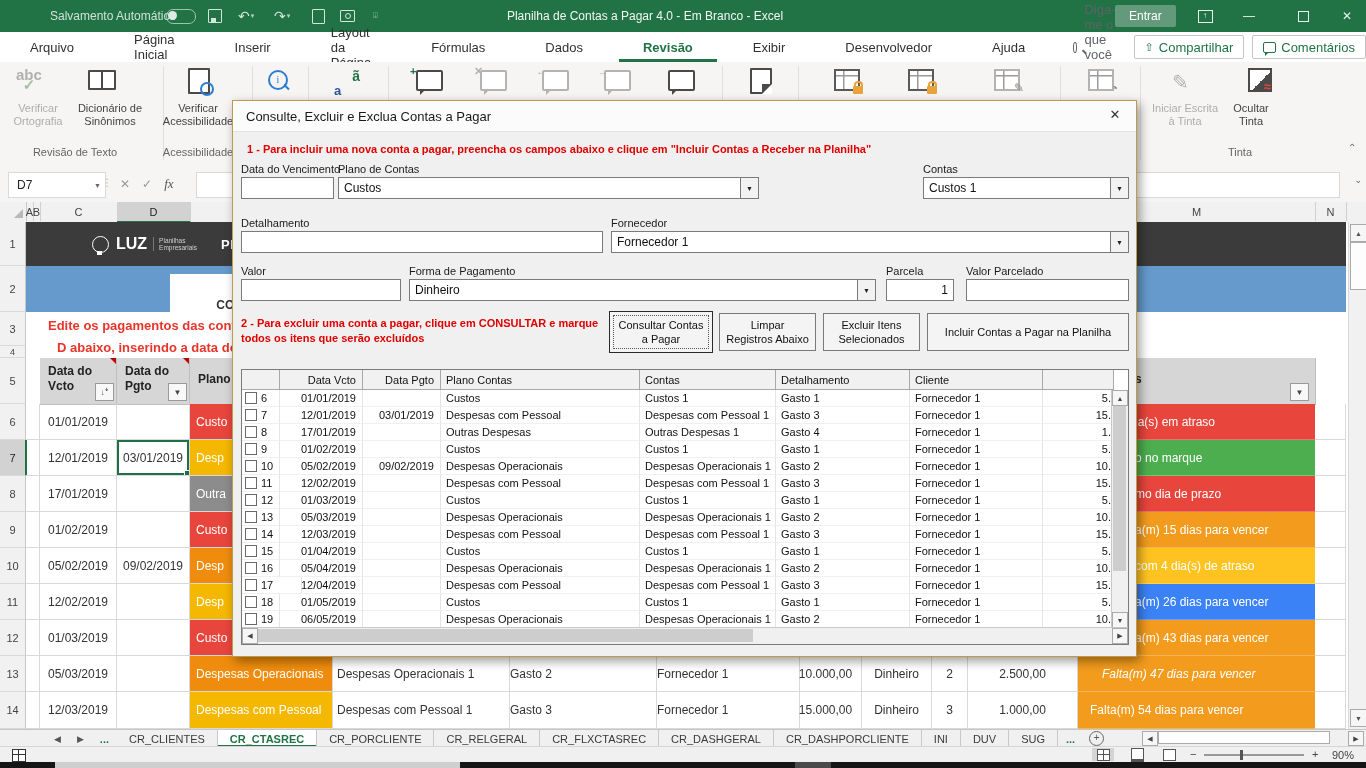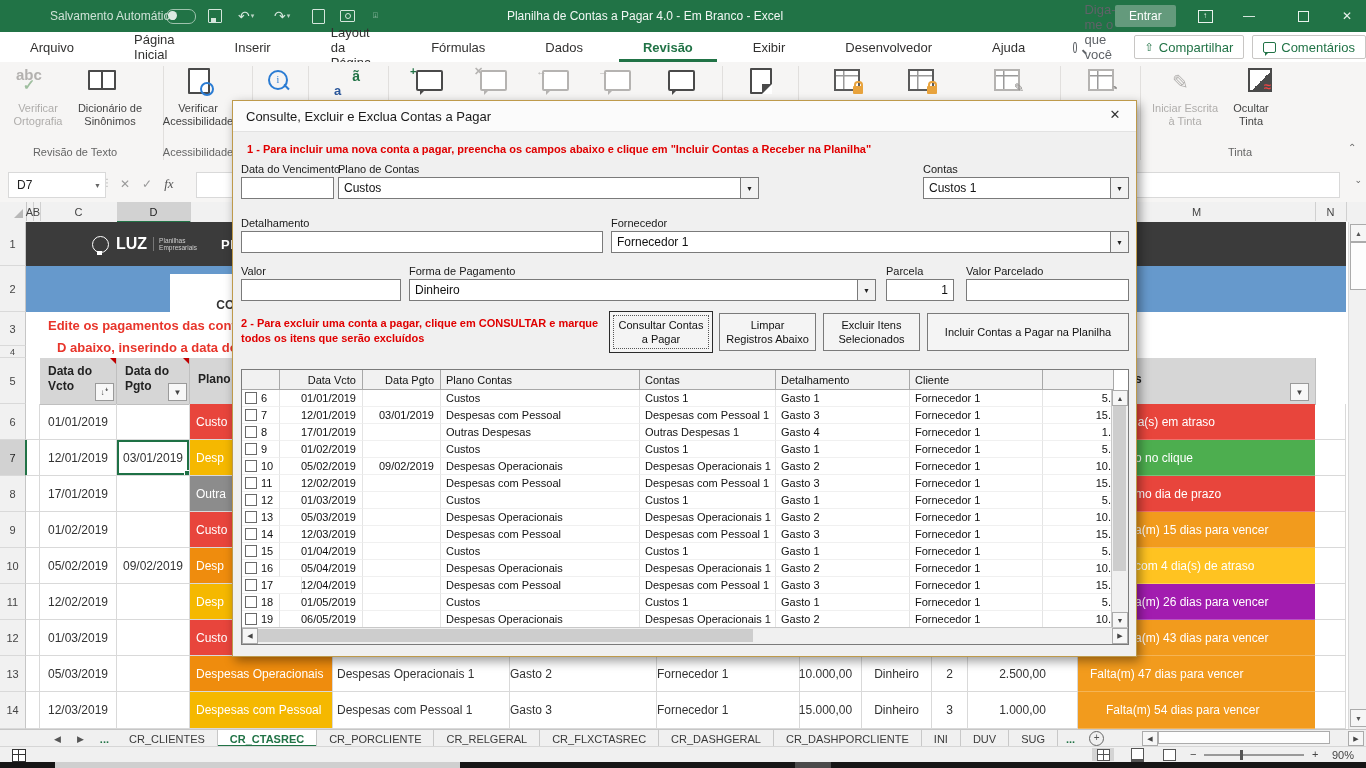--- a/index.html
+++ b/index.html
@@ -417,21 +417,21 @@
         <div class="cell colored" style="top: 182px; height: 35px; left: 190px; width: 136px; background: rgb(232, 69, 60); padding-left: 6px;">Custo</div>
         <div class="badge" style="top: 182px; height: 35px; background: rgb(232, 69, 60);">
           <span style="margin-left: 57px;">ia(s) em atraso</span>
         </div>
         <div class="cell " style="top: 182px; height: 35px; left: 1315px; width: 30px;"></div>
         <div class="cell " style="top: 218px; height: 35px; left: 26px; width: 13px;"></div>
         <div class="cell center" style="top: 218px; height: 35px; left: 40px; width: 76px;">12/01/2019</div>
         <div class="cell center selcell" style="top: 218px; height: 35px; left: 117px; width: 72px;">03/01/2019<span class="handle"></span></div>
         <div class="cell colored" style="top: 218px; height: 35px; left: 190px; width: 136px; background: rgb(245, 184, 0); padding-left: 6px;">Desp</div>
         <div class="badge" style="top: 218px; height: 35px; background: rgb(77, 174, 79);">
-          <span style="margin-left: 57px;">o no clique</span>
+          <span style="margin-left: 57px;">o no marque</span>
         </div>
         <div class="cell " style="top: 218px; height: 35px; left: 1315px; width: 30px;"></div>
         <div class="cell " style="top: 254px; height: 35px; left: 26px; width: 13px;"></div>
         <div class="cell center" style="top: 254px; height: 35px; left: 40px; width: 76px;">17/01/2019</div>
         <div class="cell center" style="top: 254px; height: 35px; left: 117px; width: 72px;"></div>
         <div class="cell colored" style="top: 254px; height: 35px; left: 190px; width: 136px; background: rgb(140, 140, 140); padding-left: 6px;">Outra</div>
         <div class="badge" style="top: 254px; height: 35px; background: rgb(232, 69, 60);">
           <span style="margin-left: 57px;">mo dia de prazo</span>
         </div>
         <div class="cell " style="top: 254px; height: 35px; left: 1315px; width: 30px;"></div>
@@ -448,21 +448,21 @@
         <div class="cell center" style="top: 326px; height: 35px; left: 117px; width: 72px;">09/02/2019</div>
         <div class="cell colored" style="top: 326px; height: 35px; left: 190px; width: 136px; background: rgb(239, 140, 13); padding-left: 6px;">Desp</div>
         <div class="badge" style="top: 326px; height: 35px; background: rgb(255, 195, 33);">
           <span style="margin-left: 57px;">com 4 dia(s) de atraso</span>
         </div>
         <div class="cell " style="top: 326px; height: 35px; left: 1315px; width: 30px;"></div>
         <div class="cell " style="top: 362px; height: 35px; left: 26px; width: 13px;"></div>
         <div class="cell center" style="top: 362px; height: 35px; left: 40px; width: 76px;">12/02/2019</div>
         <div class="cell center" style="top: 362px; height: 35px; left: 117px; width: 72px;"></div>
         <div class="cell colored" style="top: 362px; height: 35px; left: 190px; width: 136px; background: rgb(245, 184, 0); padding-left: 6px;">Desp</div>
-        <div class="badge" style="top: 362px; height: 35px; background: #a21caf;">
+        <div class="badge" style="top: 362px; height: 35px; background: #3b82f6;">
           <span style="margin-left: 57px;">a(m) 26 dias para vencer</span>
         </div>
         <div class="cell " style="top: 362px; height: 35px; left: 1315px; width: 30px;"></div>
         <div class="cell " style="top: 398px; height: 35px; left: 26px; width: 13px;"></div>
         <div class="cell center" style="top: 398px; height: 35px; left: 40px; width: 76px;">01/03/2019</div>
         <div class="cell center" style="top: 398px; height: 35px; left: 117px; width: 72px;"></div>
         <div class="cell colored" style="top: 398px; height: 35px; left: 190px; width: 136px; background: rgb(232, 69, 60); padding-left: 6px;">Custo</div>
         <div class="badge" style="top: 398px; height: 35px; background: rgb(242, 155, 29);">
           <span style="margin-left: 57px;">a(m) 43 dias para vencer</span>
         </div>
@@ -472,36 +472,36 @@
         <div class="cell center" style="top: 434px; height: 35px; left: 117px; width: 72px;"></div>
         <div class="cell colored" style="top: 434px; height: 35px; left: 190px; width: 136px; background: rgb(239, 140, 13); padding-left: 6px; font-size: 12px;">Despesas Operacionais</div>
         <div class="cell " style="top: 434px; height: 35px; left: 327px; width: 172px; padding-left: 10px;">Despesas Operacionais 1</div>
         <div class="cell " style="top: 434px; height: 35px; left: 500px; width: 146px; padding-left: 10px;">Gasto 2</div>
         <div class="cell " style="top: 434px; height: 35px; left: 647px; width: 142px; padding-left: 10px;">Fornecedor 1</div>
         <div class="cell center" style="top: 434px; height: 35px; left: 790px; width: 71px;">10.000,00</div>
         <div class="cell center" style="top: 434px; height: 35px; left: 862px; width: 69px;">Dinheiro</div>
         <div class="cell center" style="top: 434px; height: 35px; left: 932px; width: 35px;">2</div>
         <div class="cell center" style="top: 434px; height: 35px; left: 968px; width: 109px;">2.500,00</div>
         <div class="badge" style="top: 434px; height: 35px; background: rgb(242, 155, 29);">
-          <span style="margin-left: 12px;">Falta(m) 47 dias para vencer</span>
+          <span style="margin-left: 24px; font-style: italic;">Falta(m) 47 dias para vencer</span>
         </div>
         <div class="cell " style="top: 434px; height: 35px; left: 1315px; width: 30px;"></div>
         <div class="cell " style="top: 470px; height: 36px; left: 26px; width: 13px;"></div>
         <div class="cell center" style="top: 470px; height: 36px; left: 40px; width: 76px;">12/03/2019</div>
         <div class="cell center" style="top: 470px; height: 36px; left: 117px; width: 72px;"></div>
         <div class="cell colored" style="top: 470px; height: 36px; left: 190px; width: 136px; background: rgb(245, 184, 0); padding-left: 6px; font-size: 12px;">Despesas com Pessoal</div>
         <div class="cell " style="top: 470px; height: 36px; left: 327px; width: 172px; padding-left: 10px;">Despesas com Pessoal 1</div>
         <div class="cell " style="top: 470px; height: 36px; left: 500px; width: 146px; padding-left: 10px;">Gasto 3</div>
         <div class="cell " style="top: 470px; height: 36px; left: 647px; width: 142px; padding-left: 10px;">Fornecedor 1</div>
         <div class="cell center" style="top: 470px; height: 36px; left: 790px; width: 71px;">15.000,00</div>
         <div class="cell center" style="top: 470px; height: 36px; left: 862px; width: 69px;">Dinheiro</div>
         <div class="cell center" style="top: 470px; height: 36px; left: 932px; width: 35px;">3</div>
         <div class="cell center" style="top: 470px; height: 36px; left: 968px; width: 109px;">1.000,00</div>
         <div class="badge" style="top: 470px; height: 36px; background: rgb(242, 155, 29);">
-          <span style="margin-left: 28px;">Falta(m) 54 dias para vencer</span>
+          <span style="margin-left: 12px;">Falta(m) 54 dias para vencer</span>
         </div>
         <div class="cell " style="top: 470px; height: 36px; left: 1315px; width: 30px;"></div>
       </div>
   </div>
 
   <div class="abs vscroll">
     <div class="sc-arrow" style="top:2px;">▲</div>
     <div class="sc-thumb" style="top:20px;height:46px;"></div>
     <div class="sc-arrow" style="bottom:2px;">▼</div>
   </div>

